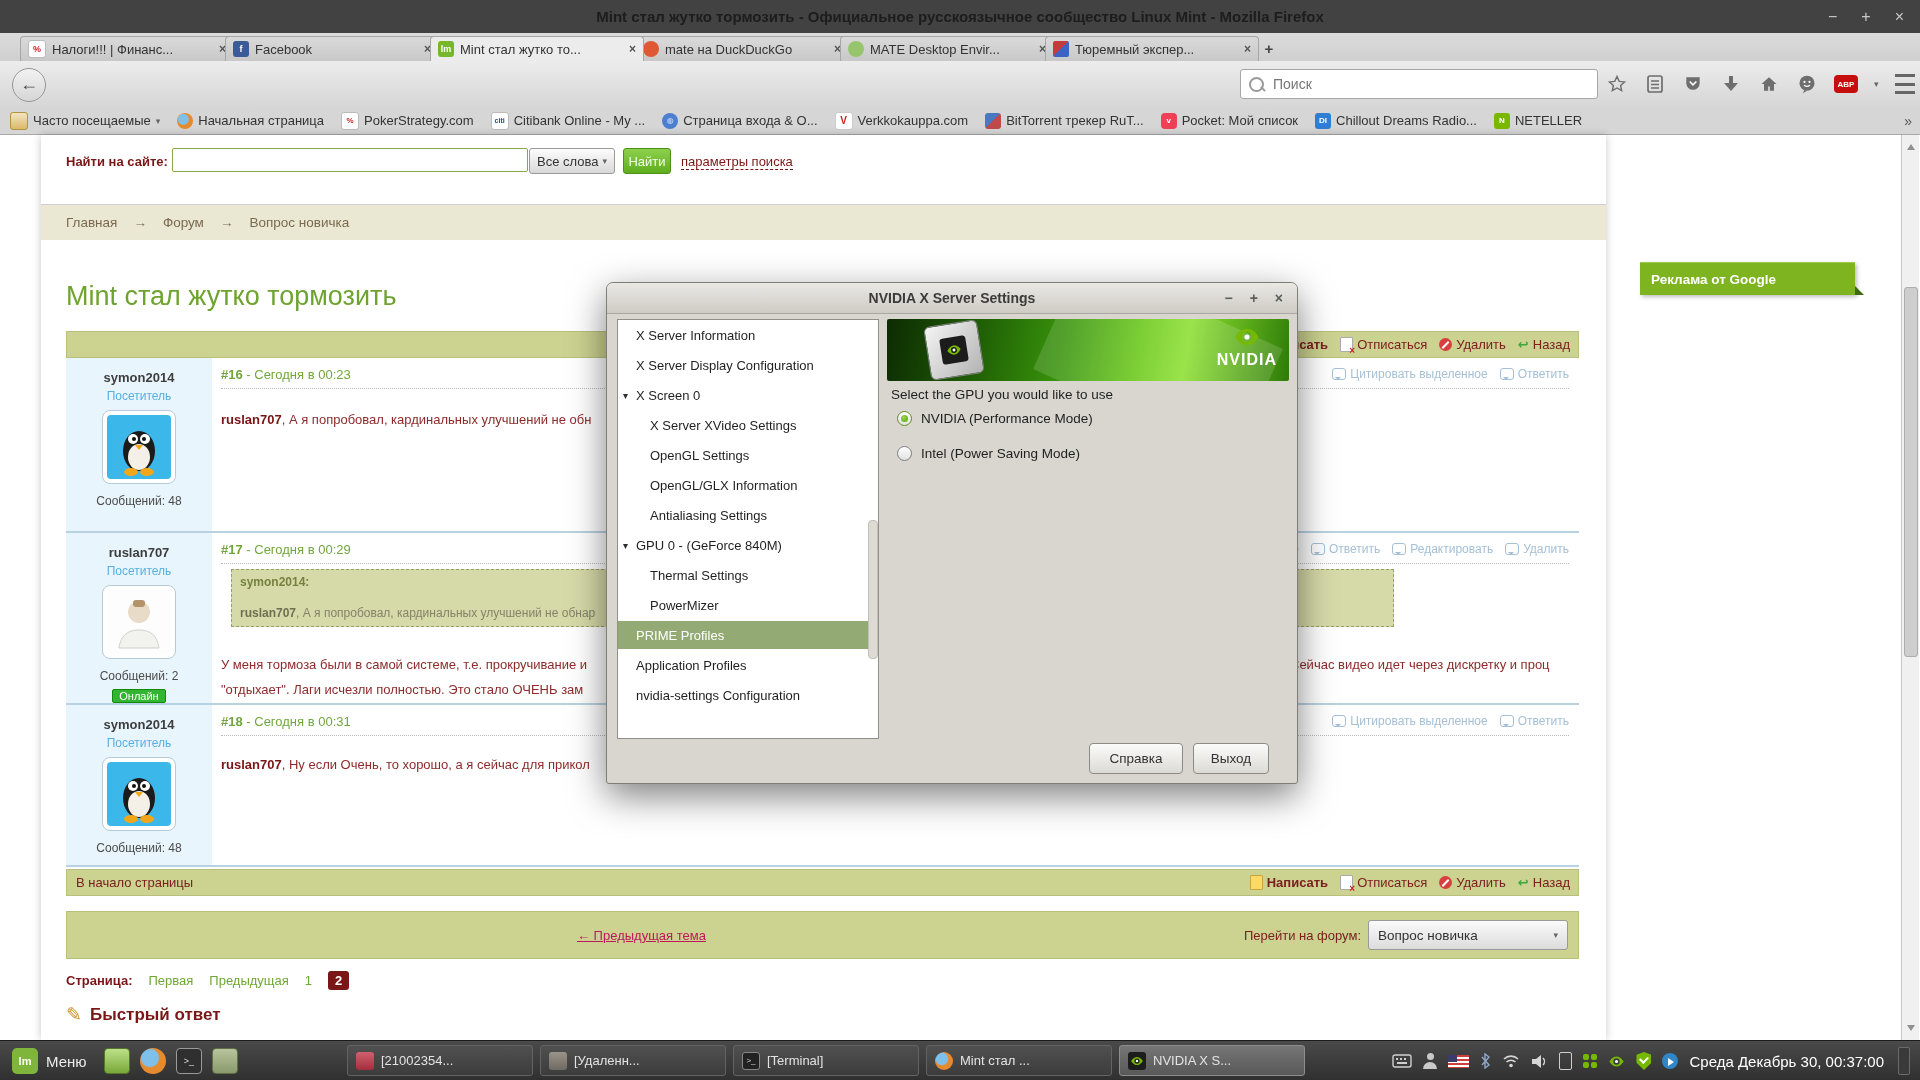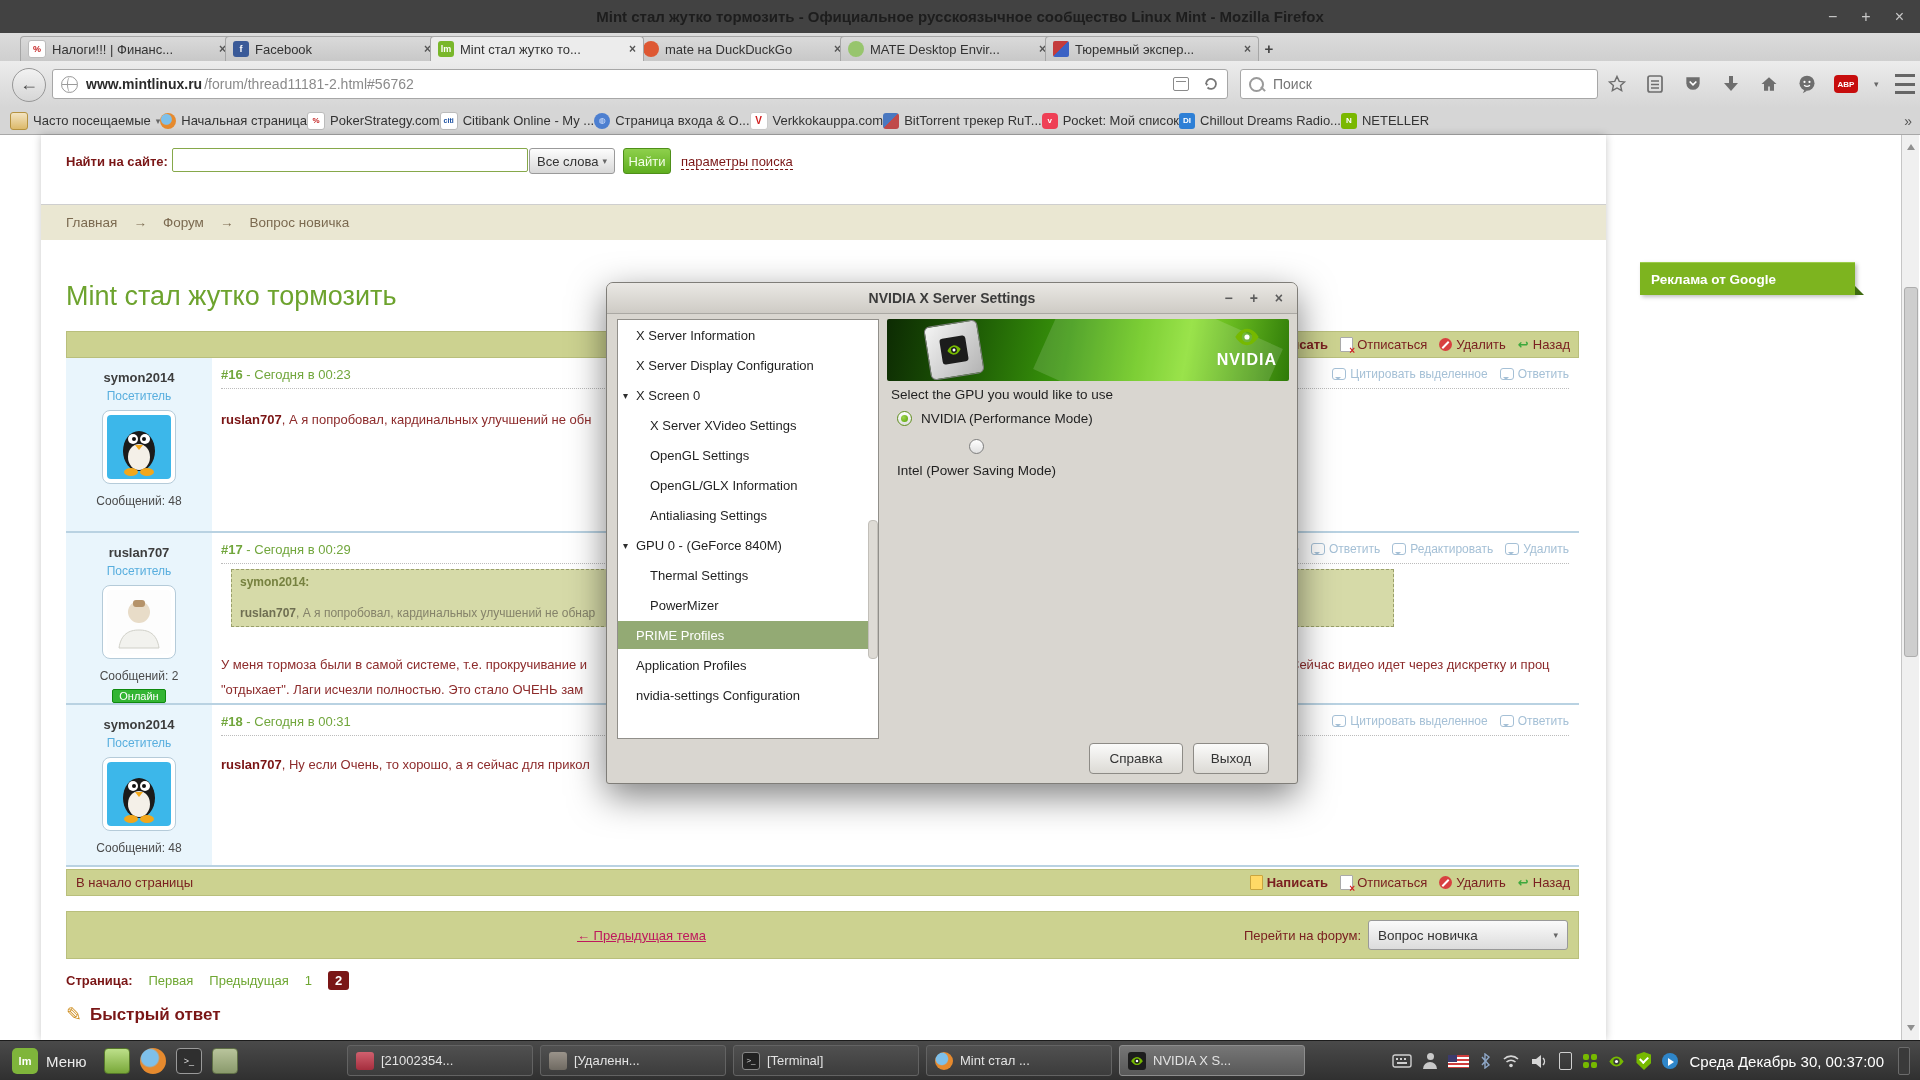--- a/index.html
+++ b/index.html
@@ -58,21 +58,21 @@
   .mag:after{content:"";position:absolute;left:9px;top:9px;width:6px;height:2px;background:#9a9a9a;transform:rotate(45deg);}
   .nav-icons{position:absolute;left:1606px;top:0;height:46px;display:flex;align-items:center;gap:16px;}
   .nico{width:22px;height:22px;display:flex;align-items:center;justify-content:center;}
   .abp-badge{width:24px;height:18px;background:#c70d0d;border-radius:4px;color:#fff;font-size:8px;
       font-weight:bold;display:flex;align-items:center;justify-content:center;}
   .caret-d{color:#666;font-size:9px;}
   .burger{width:20px;height:14px;border-top:3px solid #666;border-bottom:3px solid #666;position:relative;}
   .burger:before{content:"";position:absolute;left:0;right:0;top:50%;margin-top:-1.5px;border-top:3px solid #666;}
 
   #bookbar{position:absolute;left:0;top:107px;width:1920px;height:28px;background:#d6d6d6;
-      border-bottom:1px solid #a8a8a8;display:flex;align-items:center;padding-left:10px;
+      border-bottom:1px solid #a8a8a8;display:flex;align-items:center;gap:17px;padding-left:10px;
       font-size:13px;color:#333;box-sizing:border-box;}
   .bm{display:flex;align-items:center;gap:5px;white-space:nowrap;}
   .bmi{width:16px;height:16px;border-radius:3px;flex:none;display:flex;align-items:center;
       justify-content:center;font-size:8px;font-weight:bold;}
   .bmi-folder{background:linear-gradient(#f3e4c2,#dcb96a);border:1px solid #b5923f;}
   .bmi-ff{background:radial-gradient(circle at 40% 40%,#7ec0ea 0 36%,#e68a2e 44% 100%);border-radius:50%;}
   .bmi-ps{background:#fff;border:1px solid #bbb;color:#c42222;}
   .bmi-citi{background:#fff;border:1px solid #bbb;color:#1a4fa0;font-size:7px;}
   .bmi-login{background:#4d7fd0;border-radius:50%;color:#dce8ff;}
   .bmi-verk{background:#fff;border:1px solid #ccc;color:#d01f1f;font-size:10px;}
@@ -297,32 +297,20 @@
   <div class="tab" style="left:1045px">
     <span class="fav fav-pris"></span>
     <span class="tab-label">Тюремный экспер...</span>
     <span class="tab-close">×</span>
   </div>
   <div class="newtab">+</div>
 </div>
 
 <div id="navbar">
   <div class="backbtn">←</div>
-  <div class="urlbar">
-    <span class="globe"></span>
-    <span class="url-host">www.mintlinux.ru</span>
-    <span class="url-rest">/forum/thread11181-2.html#56762</span>
-    <span class="url-right">
-      <span class="reader-ico"></span>
-      <svg width="16" height="16" viewBox="0 0 16 16">
-        <path d="M3 8a5 5 0 1 1 1.5 3.5" fill="none" stroke="#777" stroke-width="1.8"></path>
-        <path d="M2.2 7.2 L3.4 10 L5.6 8" fill="#777"></path>
-      </svg>
-    </span>
-  </div>
   <div class="searchbar">
     <span class="mag"></span>
     <input placeholder="Поиск" style="">
   </div>
   <div class="nav-icons">
     <span class="nico">
       <svg width="20" height="20" viewBox="0 0 24 24">
           <path d="M12 3l2.7 5.8 6.3.7-4.7 4.3 1.3 6.2-5.6-3.2-5.6 3.2 1.3-6.2L3 9.5l6.3-.7z" fill="none" stroke="#6e6e6e" stroke-width="1.7"></path>
         </svg>
     </span>
@@ -721,21 +709,21 @@
       <span class="brand-text">NVIDIA</span>
     </div>
   </div>
 
   <div class="dprompt">Select the GPU you would like to use</div>
 
   <div class="dradio" style="top:128px;">
     <span class="rad on"></span>
     <span>NVIDIA (Performance Mode)</span>
   </div>
-  <div class="dradio" style="top:156px;flex-direction:column;">
+  <div class="dradio" style="top:163px;">
     <span class="rad"></span>
     <span>Intel (Power Saving Mode)</span>
   </div>
 
   <div class="dbtn dbtn-help">Справка</div>
   <div class="dbtn dbtn-quit">Выход</div>
 </div>
 
 <div id="taskbar">
   <div class="menu-btn">

